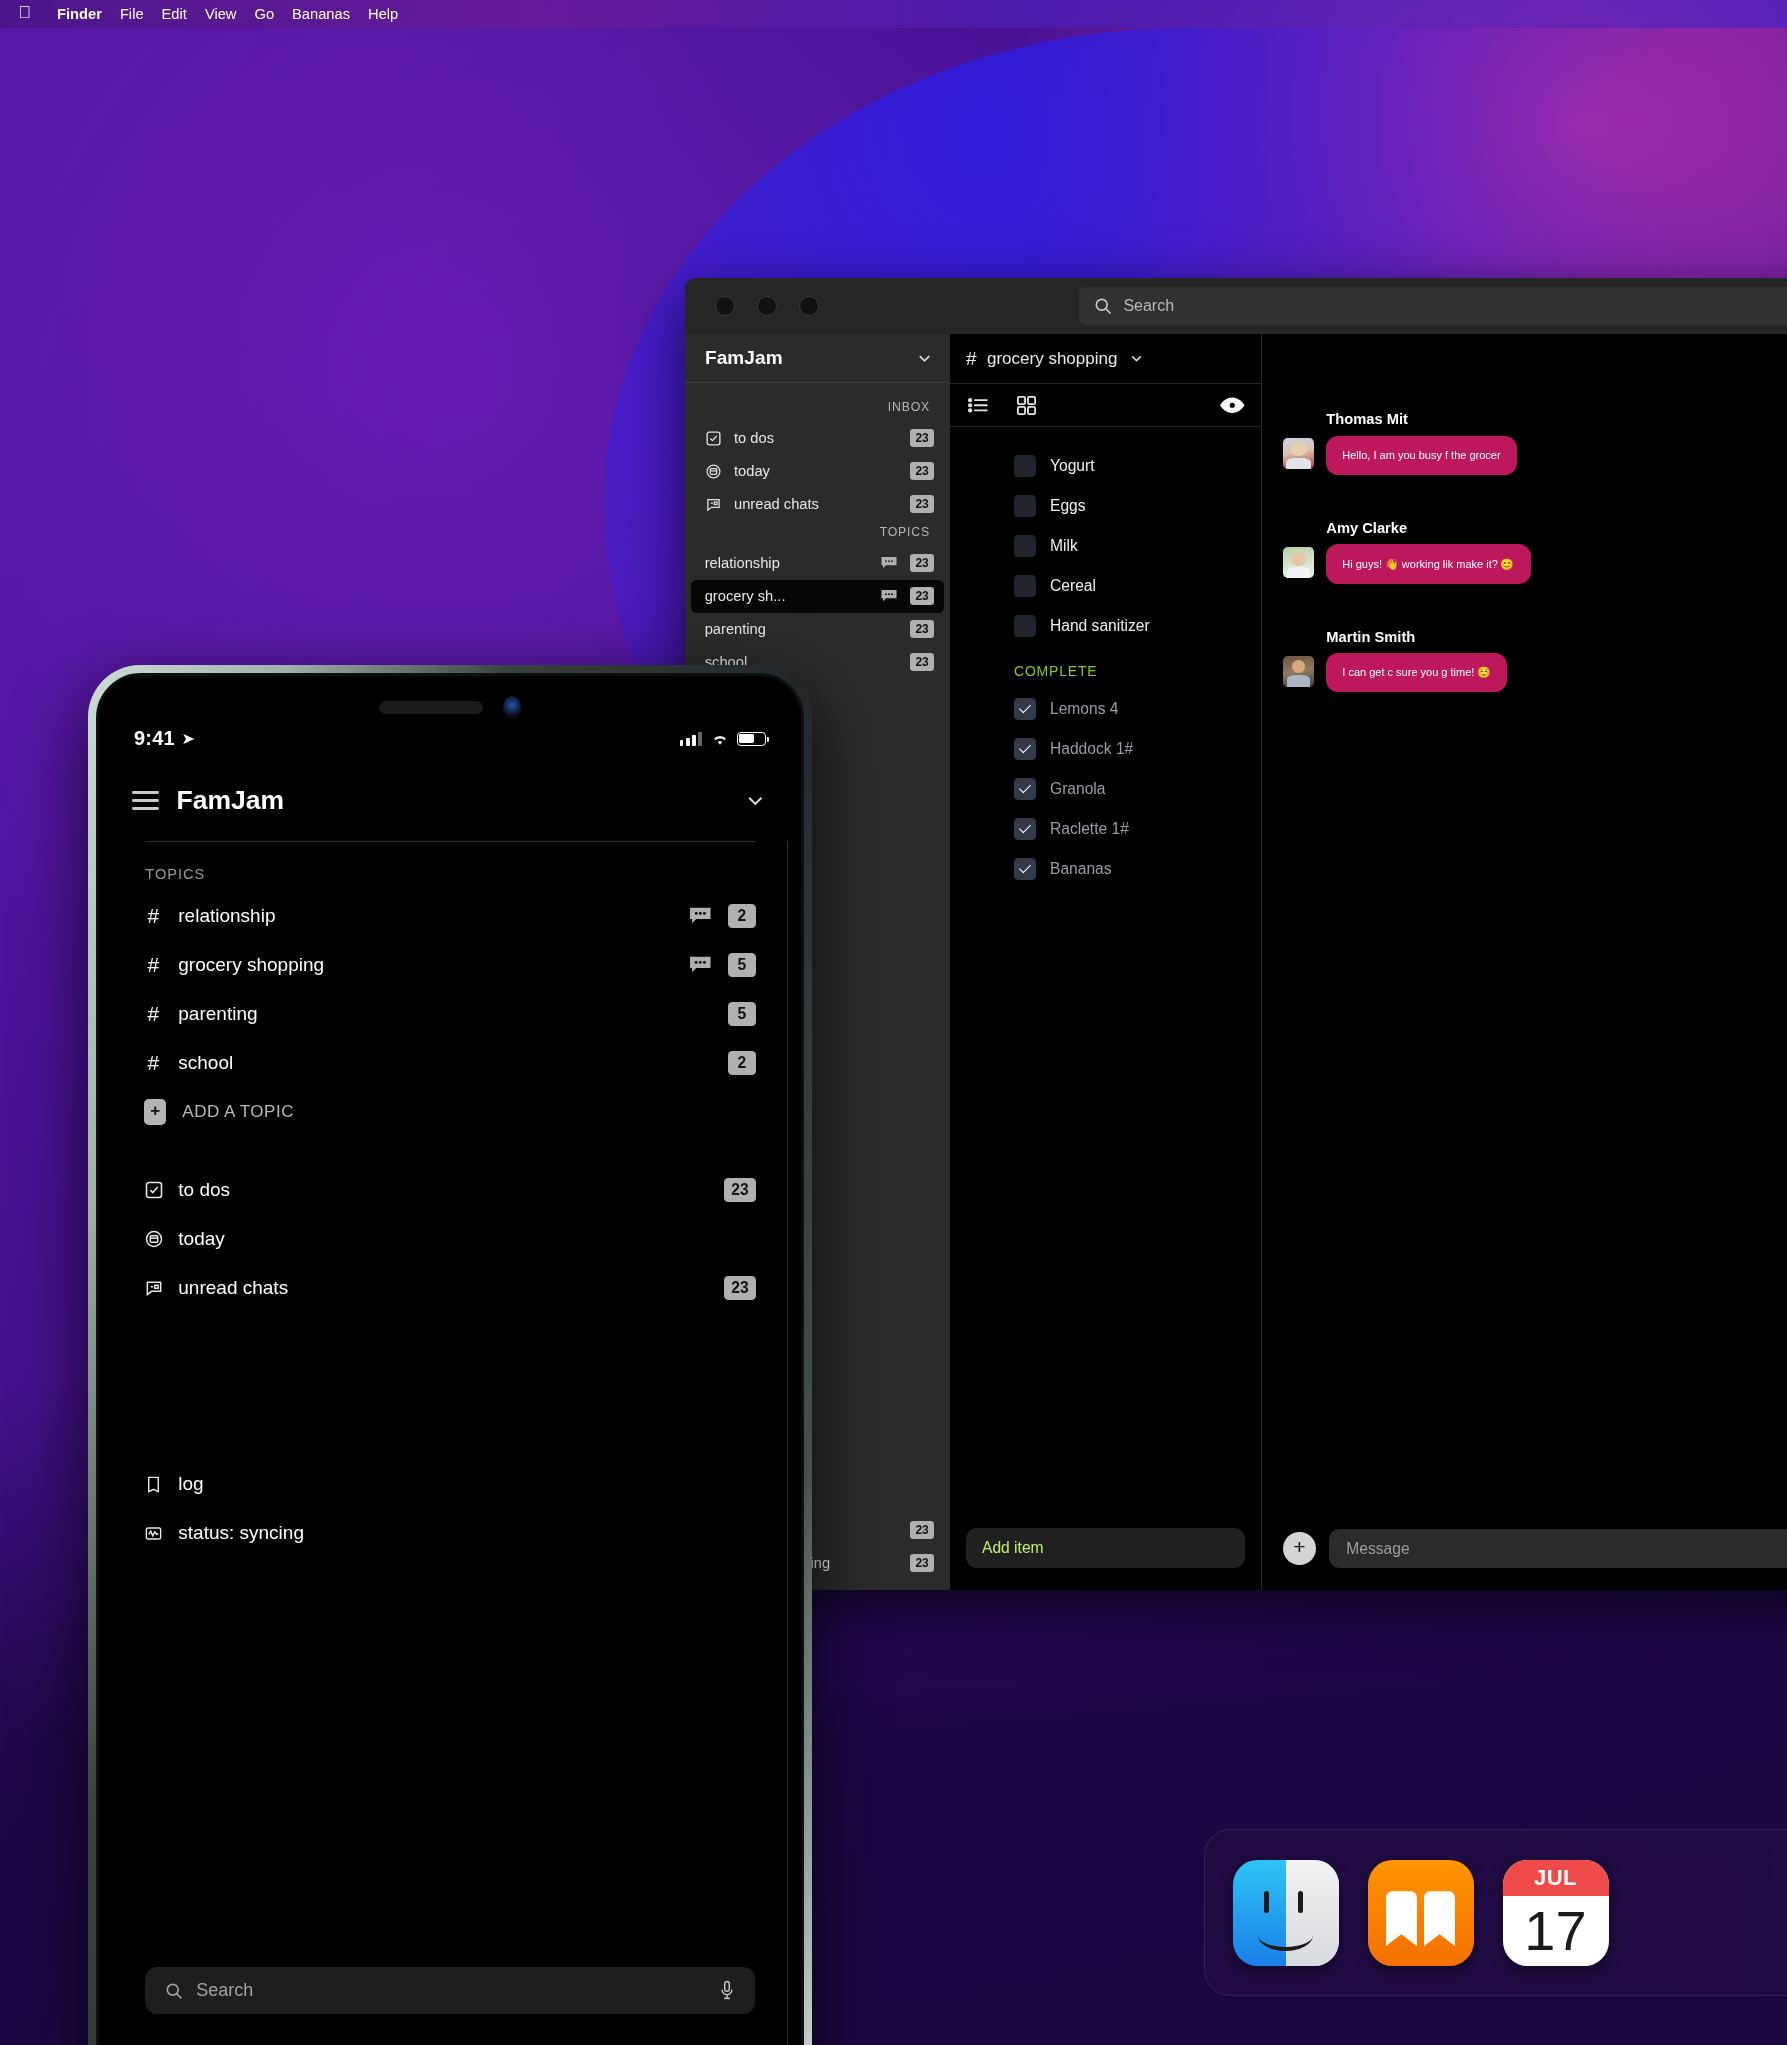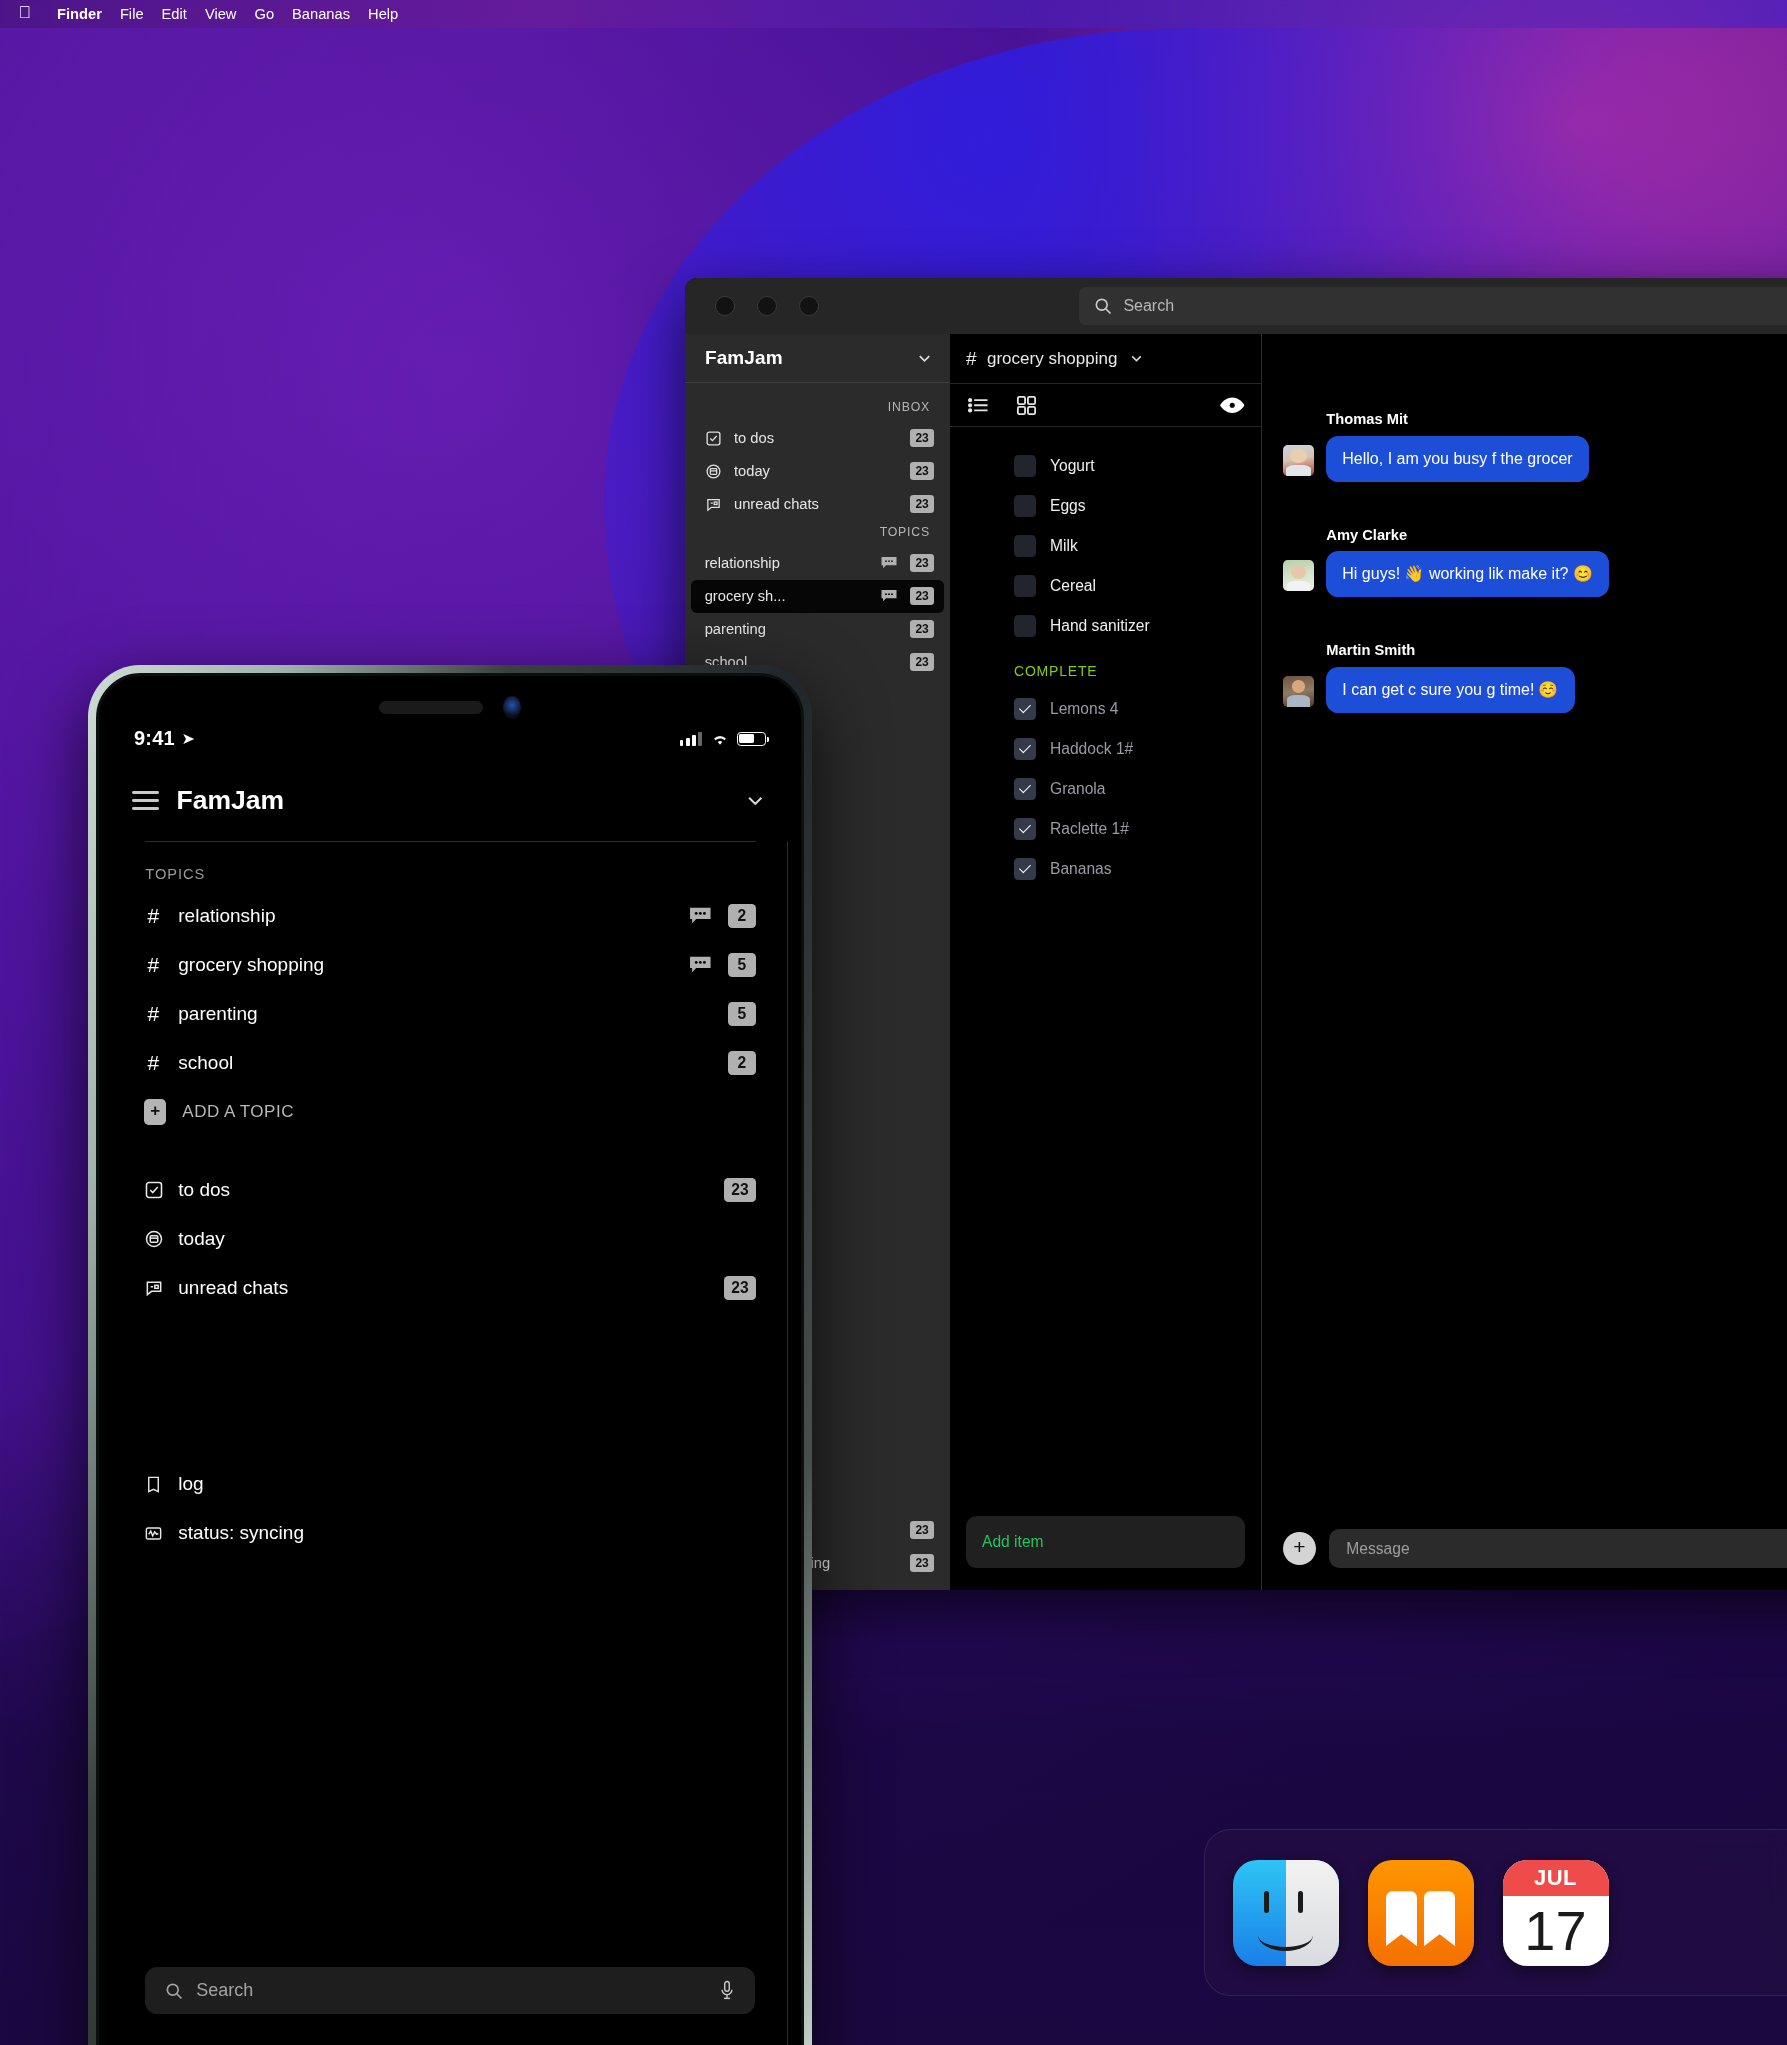--- a/index.html
+++ b/index.html
@@ -140,39 +140,39 @@
   .li.done { color: #9a9aa3; }
   .li.done .box { background: #343a49; }
   .li.done .box::after {
     content: ""; width: 9.5px; height: 5.2px;
     border-left: 1.9px solid #fff; border-bottom: 1.9px solid #fff;
     transform: rotate(-45deg) translate(0.9px,-1.4px);
   }
   .wl-section { color: #84cc16; font-size: 14px; letter-spacing: 0.8px; padding: 17px 0 10.4px 16px; font-weight: 500; }
   #wl-add { padding: 10.4px 16px 22px; }
   #wl-add .field {
-    height: 52px; background: #202020; border-radius: 10.4px;
+    height: 40px; background: #202020; border-radius: 10.4px;
     display: flex; align-items: center; padding-left: 16px;
-    color: #22c55e; font-size: 15.6px;
+    color: #bef264; font-size: 15.6px;
   }
 
   
   #win-chat { flex: 1; background: #000; display: flex; flex-direction: column; position: relative; }
   #wc-head { height: 49px; }
   #wc-msgs { flex: 1; padding: 28px 0 0 0; overflow: hidden; }
   .msg { display: flex; align-items: flex-end; gap: 12.3px; margin-bottom: 45px; padding-left: 21px; }
   .msg .av {
     width: 31px; height: 31px; border-radius: 4.7px; flex: 0 0 31px;
     overflow: hidden; margin-bottom: 5.7px;
   }
   .msg .col { flex: 1; }
   .msg .who { color: #fff; font-size: 14.7px; font-weight: bold; margin-bottom: 8.5px; }
   .msg .bub {
-    background: #1d4ed8; border-radius: 12.3px;
-    padding: 12.3px 16px; color: #fff; font-size: 16px; line-height: 1.34;
+    background: #be185d; border-radius: 12.3px;
+    padding: 12.3px 16px; color: #fff; font-size: 11px; line-height: 1.34;
     display: inline-block; max-width: 360px;
   }
   #wc-compose { padding: 0 0 22px 21px; display: flex; align-items: center; gap: 13.3px; }
   #wc-compose .plus {
     width: 33px; height: 33px; border-radius: 50%; background: #d4d4d4;
     color: #111; font-size: 21px; line-height: 30px; text-align: center; flex: 0 0 33px;
   }
   #wc-compose .field {
     flex: 1; height: 39px; background: #2b2b2b; border-radius: 10.4px;
     display: flex; align-items: center; padding-left: 17px;

